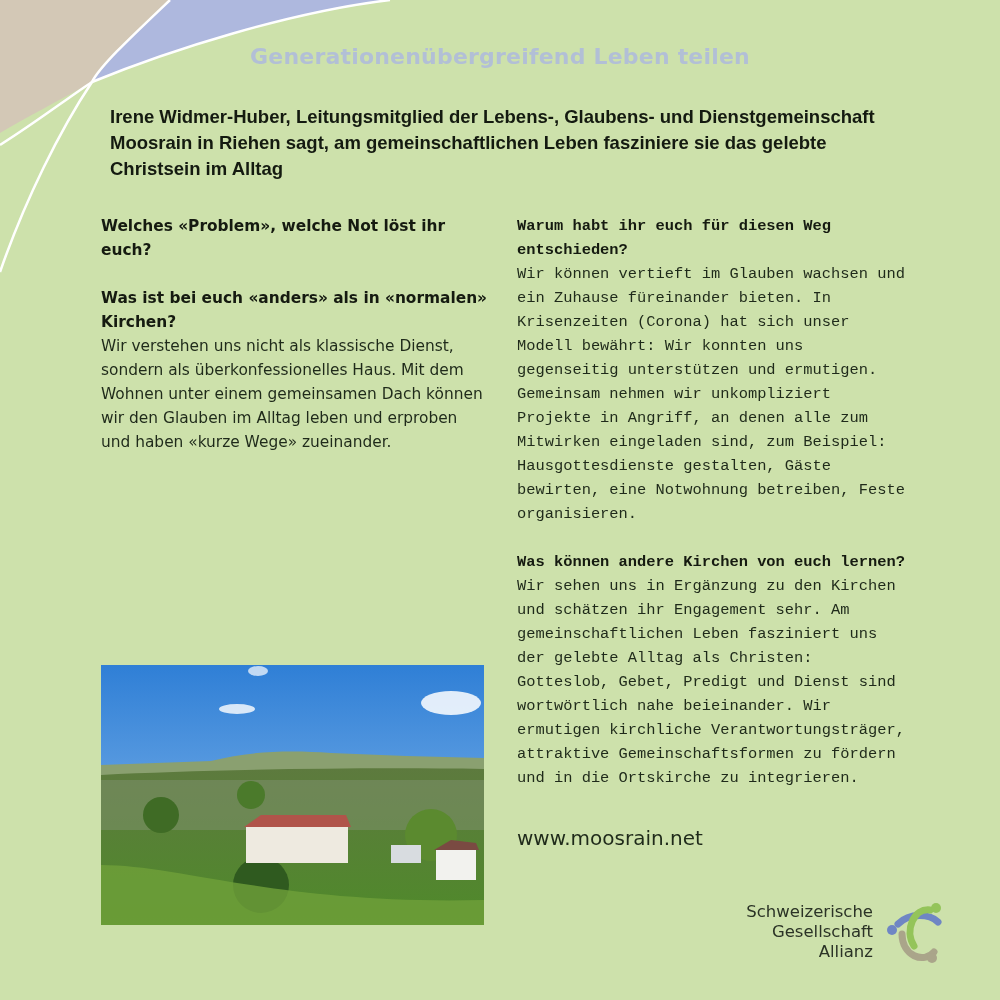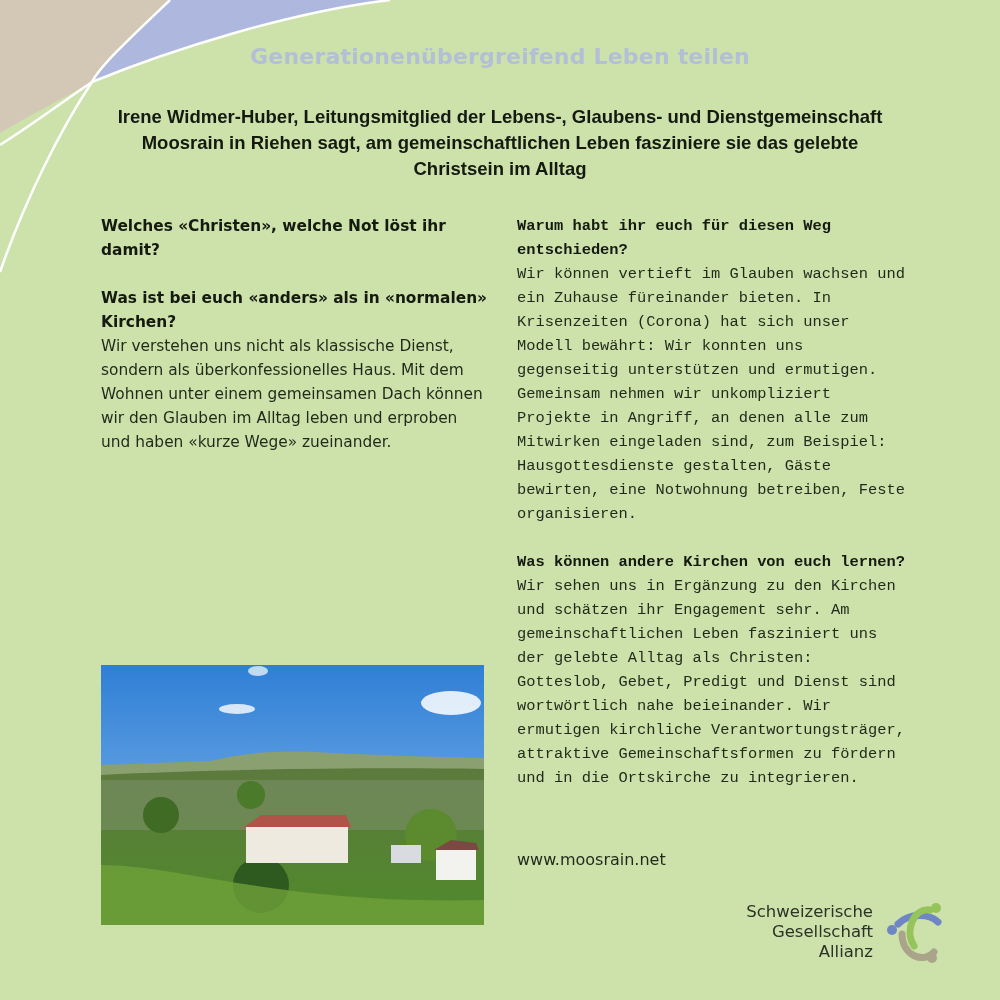--- a/index.html
+++ b/index.html
@@ -9,36 +9,36 @@
       font-family:"DejaVu Sans", sans-serif;
       color:#1f2a1a;
     }
     .bg-svg { position:absolute; left:0; top:0; width:1000px; height:1000px; z-index:0; }
     .title {
       position:absolute; left:0; width:1000px; top:44px; text-align:center;
       font-family:"DejaVu Sans", sans-serif; font-weight:bold; font-size:22px;
       color:#b2bfd6; z-index:2; letter-spacing:0.2px;
     }
     .subtitle {
-      position:absolute; left:110px; width:780px; top:104px; text-align:center;
+      position:absolute; left:110px; width:780px; top:104px; text-align:left;
       font-family:"Liberation Sans", sans-serif; font-weight:bold; font-size:18.5px;
       line-height:26px; color:#141a10; z-index:2;
     }
     .col { position:absolute; z-index:2; font-size:15.4px; line-height:24px; color:#1f2a1a; }
     .col-left { left:101px; top:214px; width:390px; }
     .col-right { left:517px; top:214px; width:395px;font-family:Liberation Mono, monospace; }
     .qa { margin:0; }
     .q { font-weight:bold; color:#151a10; }
     .a { }
     .gap { height:24px; }
     .photo {
       position:absolute; left:101px; top:665px; width:383px; height:260px; z-index:2;
       overflow:hidden;
     }
-    .website { position:absolute; left:517px; top:826px; font-size:16px; color:#1f2a1a; z-index:2;margin-top:24px; }
+    .website { position:absolute; left:517px; top:826px; font-size:20px; color:#1f2a1a; z-index:2; }
     .logo-text {
       position:absolute; left:700px; top:902px; width:173px; text-align:right;
       font-family:"DejaVu Sans", sans-serif; font-size:16.5px; line-height:20px; color:#2b3326; z-index:2;
     }
     .logo-mark { position:absolute; left:884px; top:900px; width:66px; height:70px; z-index:2; }
   </style>
 </head>
 <body>
 
 <svg class="bg-svg" viewBox="0 0 1000 1000">
@@ -46,21 +46,21 @@
   <path d="M170,0 L390,0 C290,12 170,50 92,82 C115,52 140,28 170,0 Z" fill="#aeb8de"></path>
   <path d="M0,145 C35,123 65,100 92,82 C170,50 290,12 390,0" fill="none" stroke="#ffffff" stroke-width="2.5"></path>
   <path d="M170,0 C130,38 100,66 92,82 C60,130 25,200 0,272" fill="none" stroke="#ffffff" stroke-width="2.5"></path>
 </svg>
 
 <div class="title">Generationenübergreifend Leben teilen</div>
 <div class="subtitle">Irene Widmer-Huber, Leitungsmitglied der Lebens-, Glaubens- und Dienstgemeinschaft Moosrain in Riehen sagt, am gemeinschaftlichen Leben fasziniere sie das gelebte Christsein im Alltag</div>
 
 <div class="col col-left">
   <div class="qa">
-    <div class="q">Welches «Christen», welche Not löst ihr damit?</div>
+    <div class="q">Welches «Problem», welche Not löst ihr euch?</div>
   </div>
   <div class="gap"></div>
   <div class="qa">
     <div class="q">Was ist bei euch «anders» als in «normalen» Kirchen?</div>
     <div class="a">Wir verstehen uns nicht als klassische Dienst, sondern als überkonfessionelles Haus. Mit dem Wohnen unter einem gemeinsamen Dach können wir den Glauben im Alltag leben und erproben und haben «kurze Wege» zueinander.</div>
   </div>
 </div>
 
 <div class="photo">
   <svg width="383" height="260" viewBox="0 0 383 260">

